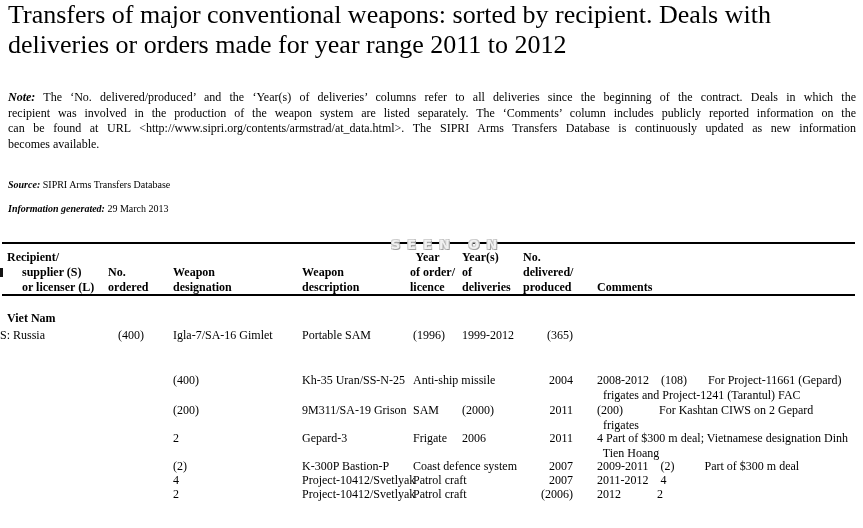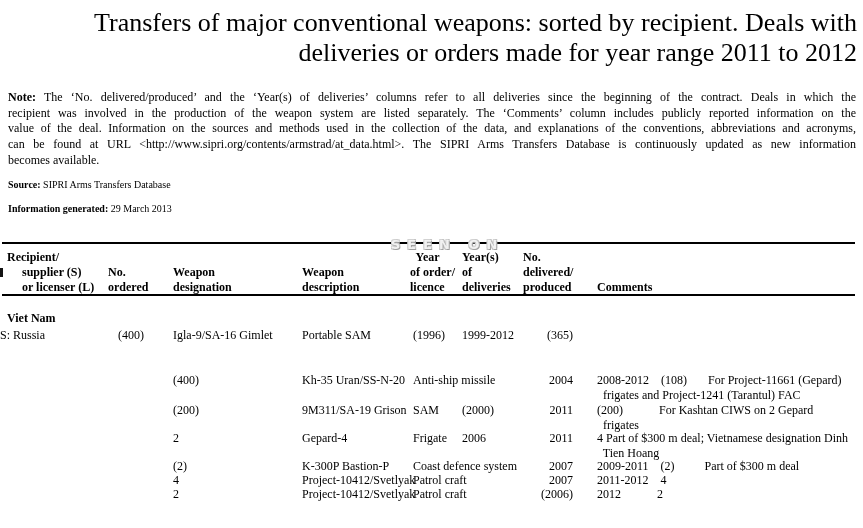--- a/index.html
+++ b/index.html
@@ -1,31 +1,31 @@
 <!DOCTYPE html>
 <html><head>
 <meta charset="utf-8">
 <style>
   html,body { margin:0; padding:0; background:#fff; }
   #page {
     position:relative; width:863px; height:528px; background:#ffffff;
     font-family:"Liberation Serif","DejaVu Serif",serif; color:#000; overflow:hidden;
   }
   #doc-title {
-    position:absolute; left:8px; top:8px; width:849px;
-    font-size:26px; line-height:30px; font-weight:400; letter-spacing:0px;text-align:right;
+    position:absolute; left:8px; top:0; width:849px;
+    font-size:26px; line-height:30px; font-weight:400; letter-spacing:0px;
   }
   #note-block {
     position:absolute; left:8px; top:90px; width:848px;
     font-size:12px; line-height:15.7px;
   }
   .jline { text-align:justify; text-align-last:justify; white-space:normal; }
   .jline.last { text-align:left; text-align-last:left; }
   .meta-line { position:absolute; left:8px; font-size:10px; line-height:15px; }
-  .lbl { font-weight:bold; }
+  .lbl { font-weight:bold;font-style:italic; }
   .rule { position:absolute; left:2px; width:853px; height:2px; background:#000; z-index:1; }
   .wm {
     position:absolute; z-index:2; font-family:"DejaVu Sans","Liberation Sans",sans-serif;
     font-weight:bold; color:rgba(244,244,244,0.95);
     text-shadow:1px 1px 0 #9f9f9f, -1px -1px 0 #d2d2d2, 1px -1px 0 #c4c4c4, -1px 1px 0 #c4c4c4;
   }
   #wm-seen-on { left:391px; top:237px; font-size:13px; letter-spacing:7px; }
   #wm-site   { left:342px; top:249px; font-size:28px; letter-spacing:2px; }
   .hcell {
     position:absolute; z-index:3; font-size:12px; line-height:15px;
@@ -41,21 +41,20 @@
 </head>
 <body>
 
 <div id="page">
 
   <div id="doc-title">Transfers of major conventional weapons: sorted by recipient. Deals with deliveries or orders made for year range 2011 to 2012</div>
 
   <div id="note-block">
     <div class="jline"><span class="lbl">Note:</span> <span>The ‘No. delivered/produced’ and the ‘Year(s) of deliveries’ columns refer to all deliveries since the beginning of the contract. Deals in which the</span></div>
     <div class="jline">recipient was involved in the production of the weapon system are listed separately. The ‘Comments’ column includes publicly reported information on the</div>
-    <div class="jline">value of the deal. Information on the sources and methods used in the collection of the data, and explanations of the conventions, abbreviations and acronyms,</div>
     <div class="jline">can be found at URL &lt;http://www.sipri.org/contents/armstrad/at_data.html&gt;. The SIPRI Arms Transfers Database is continuously updated as new information</div>
     <div class="jline last">becomes available.</div>
   </div>
 
   <div class="meta-line" style="top:177px"><span class="lbl">Source:</span> <span>SIPRI Arms Transfers Database</span></div>
 
   <div class="meta-line" style="top:201px"><span class="lbl">Information generated:</span> <span>29 March 2013</span></div>
 
   <div class="rule" style="top:242px"></div>
   <div class="rule" style="top:294px"></div>
@@ -80,43 +79,43 @@
 deliveries</div>
   <div class="hcell" style="left:523px; top:250px">No.
 delivered/
 produced</div>
   <div class="hcell" style="left:597px; top:280px">Comments</div>
 
   <div class="cell b" style="left:7px; top:311px">Viet Nam</div>
 
   <div class="cell" style="left:0;   top:328px">S: Russia</div>
   <div class="cell" style="left:118px; top:328px">(400)</div>
-  <div class="cell" style="left:173px; top:328px">Igla-9/SA-16 Gimlet</div>
+  <div class="cell" style="left:173px; top:328px">Igla-7/SA-16 Gimlet</div>
   <div class="cell" style="left:302px; top:328px">Portable SAM</div>
   <div class="cell" style="left:413px; top:328px">(1996)</div>
   <div class="cell" style="left:462px; top:328px">1999-2012</div>
   <div class="cell r" style="top:328px">(365)</div>
 
   <div class="cell" style="left:173px; top:373px">(400)</div>
-  <div class="cell" style="left:302px; top:373px">Kh-35 Uran/SS-N-20</div>
+  <div class="cell" style="left:302px; top:373px">Kh-35 Uran/SS-N-25</div>
   <div class="cell" style="left:413px; top:373px">Anti-ship missile</div>
   <div class="cell r" style="top:373px">2004</div>
   <div class="cell" style="left:597px; top:373px">2008-2012    (108)       For Project-11661 (Gepard)
   frigates and Project-1241 (Tarantul) FAC</div>
 
   <div class="cell" style="left:173px; top:403px">(200)</div>
   <div class="cell" style="left:302px; top:403px">9M311/SA-19 Grison</div>
   <div class="cell" style="left:413px; top:403px">SAM</div>
   <div class="cell" style="left:462px; top:403px">(2000)</div>
   <div class="cell r" style="top:403px">2011</div>
   <div class="cell" style="left:597px; top:403px">(200)            For Kashtan CIWS on 2 Gepard
   frigates</div>
 
   <div class="cell" style="left:173px; top:431px">2</div>
-  <div class="cell" style="left:302px; top:431px">Gepard-4</div>
+  <div class="cell" style="left:302px; top:431px">Gepard-3</div>
   <div class="cell" style="left:413px; top:431px">Frigate</div>
   <div class="cell" style="left:462px; top:431px">2006</div>
   <div class="cell r" style="top:431px">2011</div>
   <div class="cell" style="left:597px; top:431px">4 Part of $300 m deal; Vietnamese designation Dinh
   Tien Hoang</div>
 
   <div class="cell" style="left:173px; top:459px">(2)</div>
   <div class="cell" style="left:302px; top:459px">K-300P Bastion-P</div>
   <div class="cell" style="left:413px; top:459px">Coast defence system</div>
   <div class="cell r" style="top:459px">2007</div>

